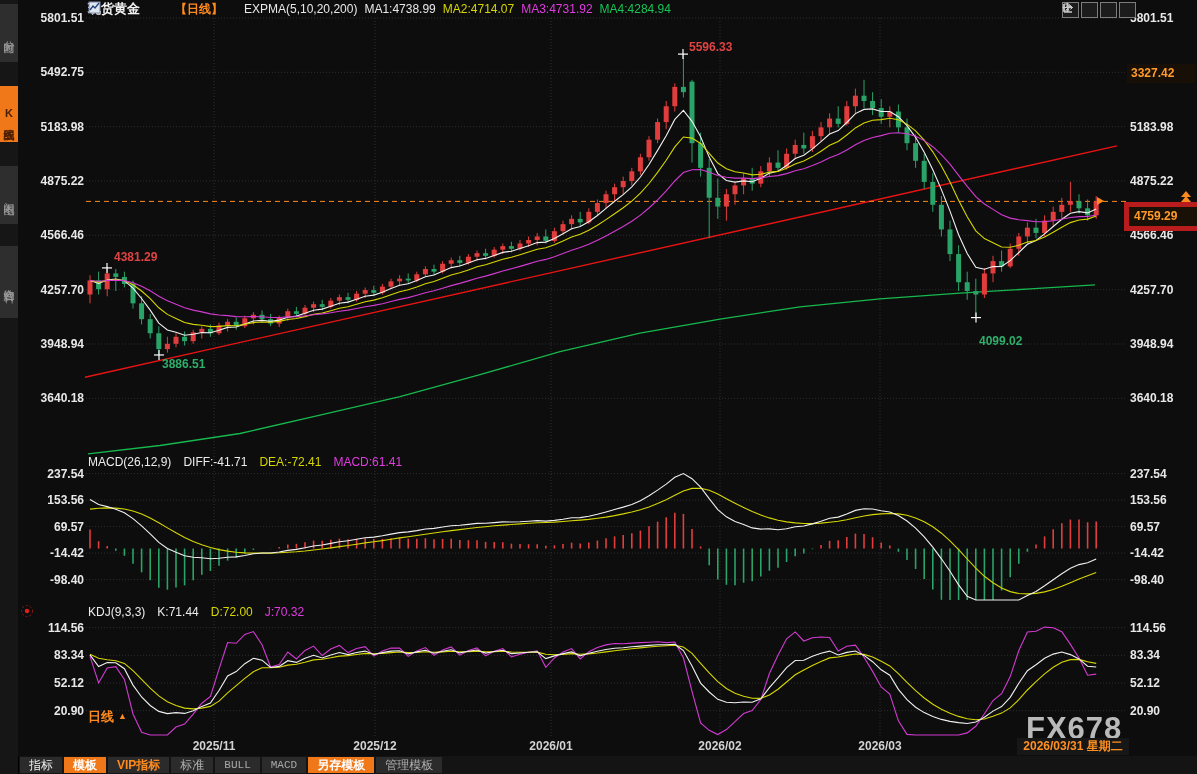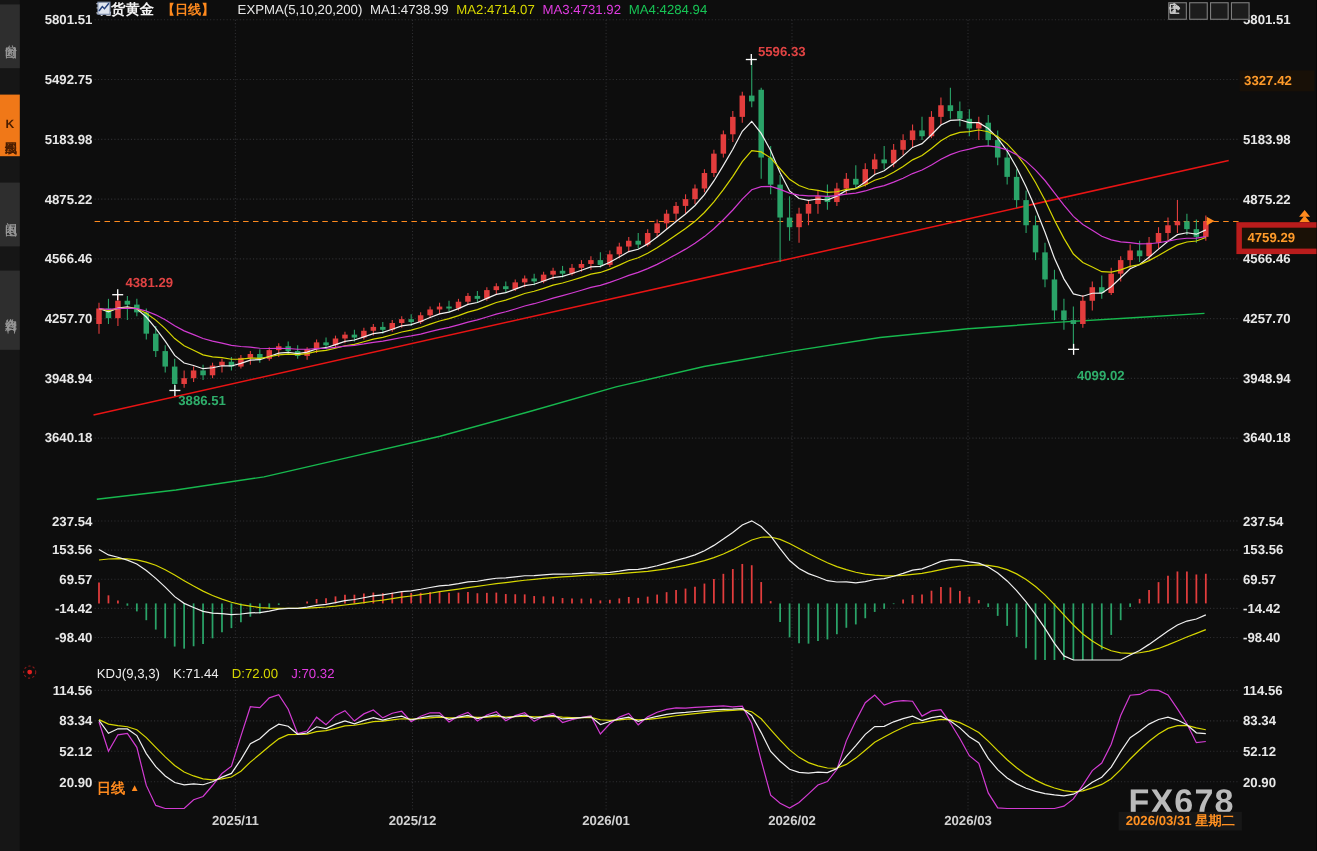--- a/index.html
+++ b/index.html
@@ -8,21 +8,21 @@
   svg{position:absolute;left:0;top:0;}
   
   #sidebar{position:absolute;left:0;top:0;width:18px;height:774px;background:#161616;z-index:20;}
   .side-item{position:absolute;left:0;width:18px;background:#2e2e2e;color:#9a9a9a;
              writing-mode:vertical-rl;text-orientation:upright;font-size:11px;line-height:18px;
              display:flex;align-items:center;justify-content:center;letter-spacing:1px;cursor:pointer;}
   .side-item.active{background:#f07818;color:#4a1d00;font-weight:700;}
   
   #header{position:absolute;left:88px;top:1px;height:16px;display:flex;align-items:center;gap:7px;z-index:10;font-size:12px;}
   .h-symbol{color:#f2f2f2;font-size:13px;font-weight:700;}
-  .h-period{color:#ff8a1e;font-weight:700;}
+  .h-period{color:#ff8a1e;font-weight:700;margin-left:28px;}
   .h-expma{color:#e8e8e8;}
   .h-ma1{color:#e8e8e8;} .h-ma2{color:#d6d600;} .h-ma3{color:#e03ce0;} .h-ma4{color:#17c455;}
   #top-icons{position:absolute;left:1062px;top:2px;display:flex;gap:2px;z-index:10;}
   .tool-icon{width:15px;height:14px;border:1px solid #7d7d7d;background:#1c1c1c;display:flex;align-items:center;justify-content:center;cursor:pointer;}
   
   .axlab{position:absolute;font-size:12px;font-weight:700;color:#e8e8e8;white-space:nowrap;z-index:5;}
   .axlab.l{width:62px;text-align:right;left:22px;}
   .axlab.r{left:1130px;}
   .axlab.month{width:64px;text-align:center;color:#d2d2d2;}
   
@@ -557,27 +557,44 @@
   </div>
 
   <div class="ann red" style="left:114px;top:250px">4381.29</div>
   <div class="ann green" style="left:162px;top:357px">3886.51</div>
   <div class="ann red" style="left:689px;top:40px">5596.33</div>
   <div class="ann green" style="left:979px;top:334px">4099.02</div>
 
   <div id="high-box">3327.42</div>
   <div id="price-box">4759.29</div>
 
+  <div class="panel-head" style="top:455px">
+    <span class="ph-t">MACD(26,12,9)</span>
+    <span class="ph-w">DIFF:-41.71</span>
+    <span class="ph-y">DEA:-72.41</span>
+    <span class="ph-m">MACD:61.41</span>
+  </div>
   <div class="panel-head" style="top:605px">
     <span class="ph-t">KDJ(9,3,3)</span>
     <span class="ph-w">K:71.44</span>
     <span class="ph-y">D:72.00</span>
     <span class="ph-m">J:70.32</span>
   </div>
 
   <div id="period-label">
     <span>日线</span><span class="arr">▲</span>
   </div>
   <div id="date-box">2026/03/31 星期二</div>
 
   <div id="watermark">FX678</div>
 
+  <div id="toolbar">
+    <div id="tb-corner"></div>
+    <div class="btn">指标</div>
+    <div class="btn orange">模板</div>
+    <div class="btn vip">VIP指标</div>
+    <div class="btn dim">标准</div>
+    <div class="btn mono">BULL</div>
+    <div class="btn mono">MACD</div>
+    <div class="btn orange">另存模板</div>
+    <div class="btn dim">管理模板</div>
+  </div>
 </div>
 
 </body></html>

